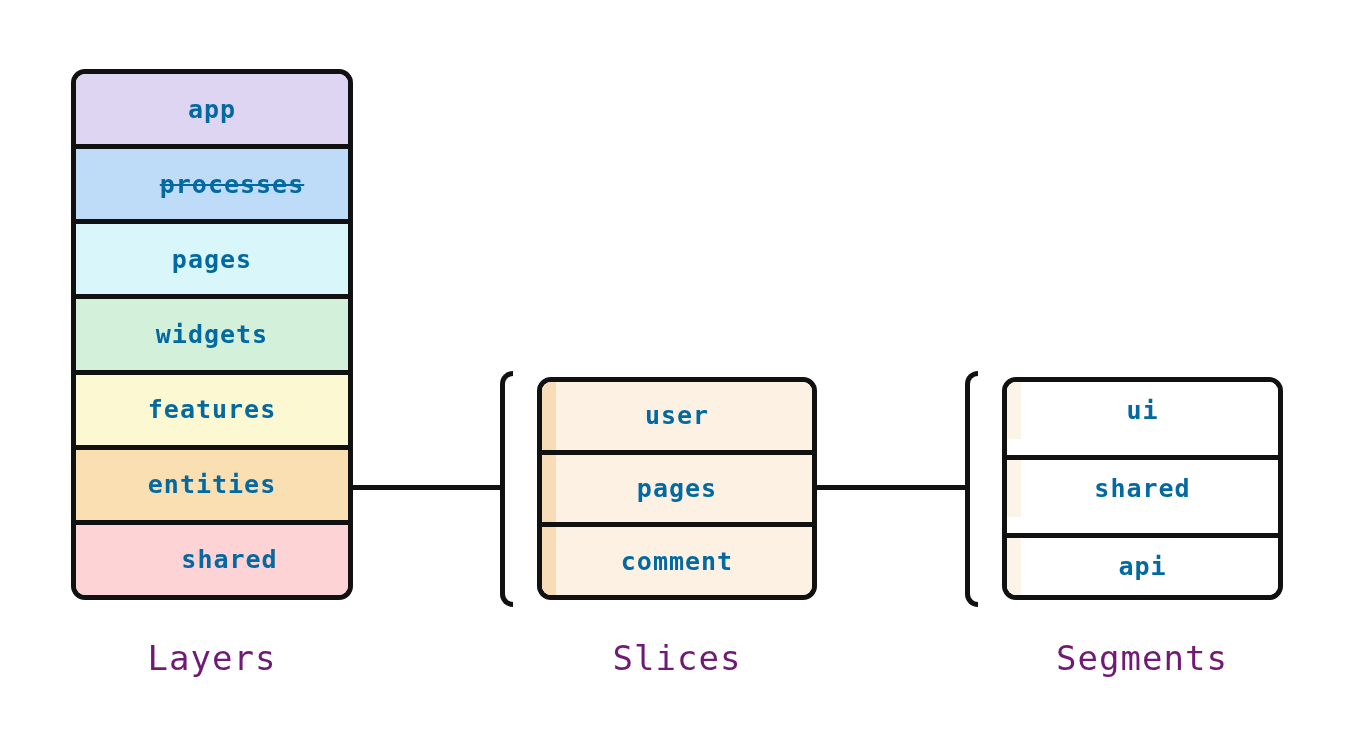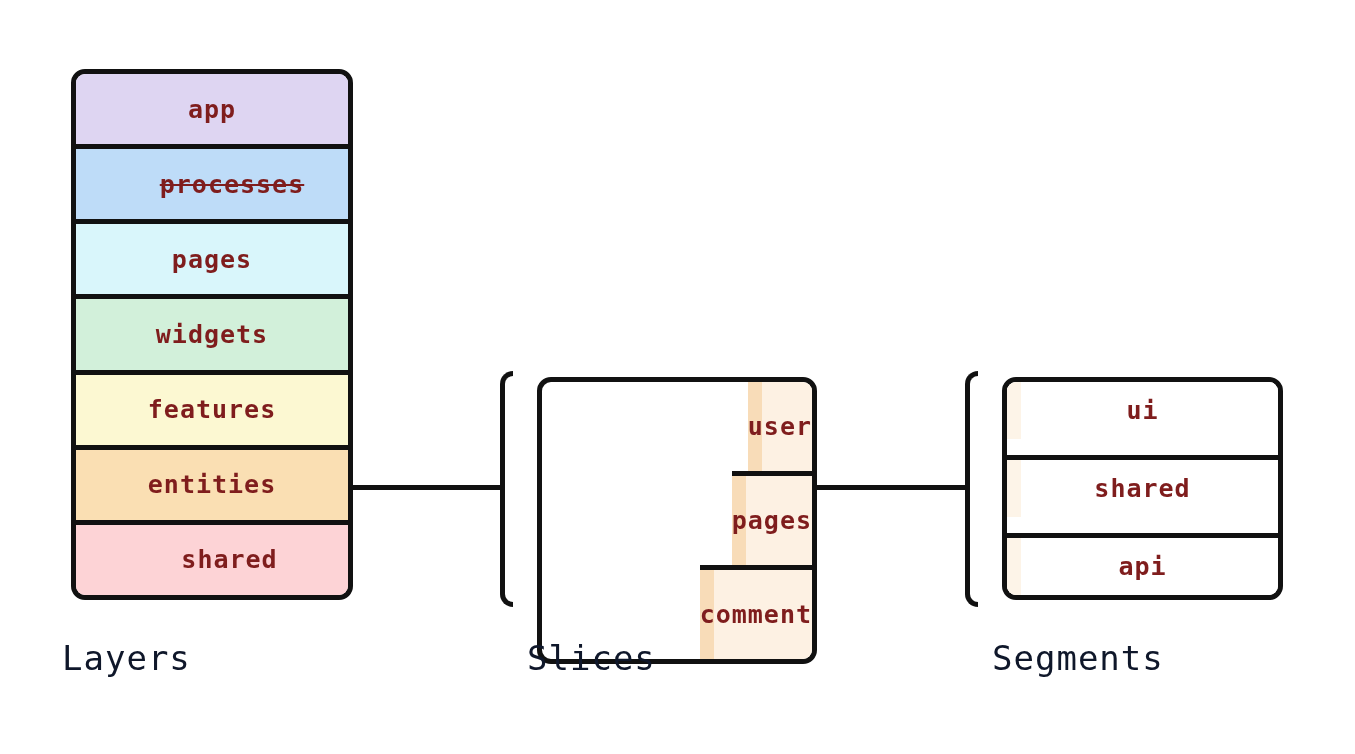--- a/index.html
+++ b/index.html
@@ -28,33 +28,33 @@
     position:relative;
     display:flex;
     align-items:center;
     justify-content:center;
   }
   .stack .row + .row { border-top:5px solid #111111; }
   .row-label {
     font-weight:bold;
     font-size:25px;
     letter-spacing:1px;
-    color:#7f1d1d;
+    color:#0369a1;
     z-index:2;
     position:relative;
     text-decoration-thickness:2px;
   }
   .strip {
     position:absolute;
     left:0; top:0; bottom:0;
     width:14px;
     z-index:1;
   }
   #layers-stack  { left:71px;  top:69px;  width:282px; height:531px; }
-  #slices-stack  { left:537px; top:377px; width:280px; height:287px;align-items:flex-end; }
+  #slices-stack  { left:537px; top:377px; width:280px; height:223px; }
   #segments-stack{ left:1002px;top:377px; width:281px; height:223px;gap:16px; }
   .connector {
     position:absolute;
     height:5px;
     background:#111111;
   }
   #connector-1 { left:353px; top:485px; width:147px; }
   #connector-2 { left:817px; top:485px; width:148px; }
   .bracket {
     position:absolute;
@@ -64,23 +64,23 @@
     border-right:none;
     border-radius:18px 0 0 18px;
     box-sizing:border-box;
   }
   #bracket-slices   { left:500px; }
   #bracket-segments { left:965px; }
   .caption {
     position:absolute;
     top:638px;
     width:300px;
-    text-align:left;
+    text-align:center;
     font-size:34px;
-    color:#0f172a;
+    color:#701a75;
     letter-spacing:1px;
   }
   #caption-layers   { left:62px;  }
   #caption-slices   { left:527px; }
   #caption-segments { left:992px; }
 </style>
 </head>
 <body>
 
 <div class="canvas">

